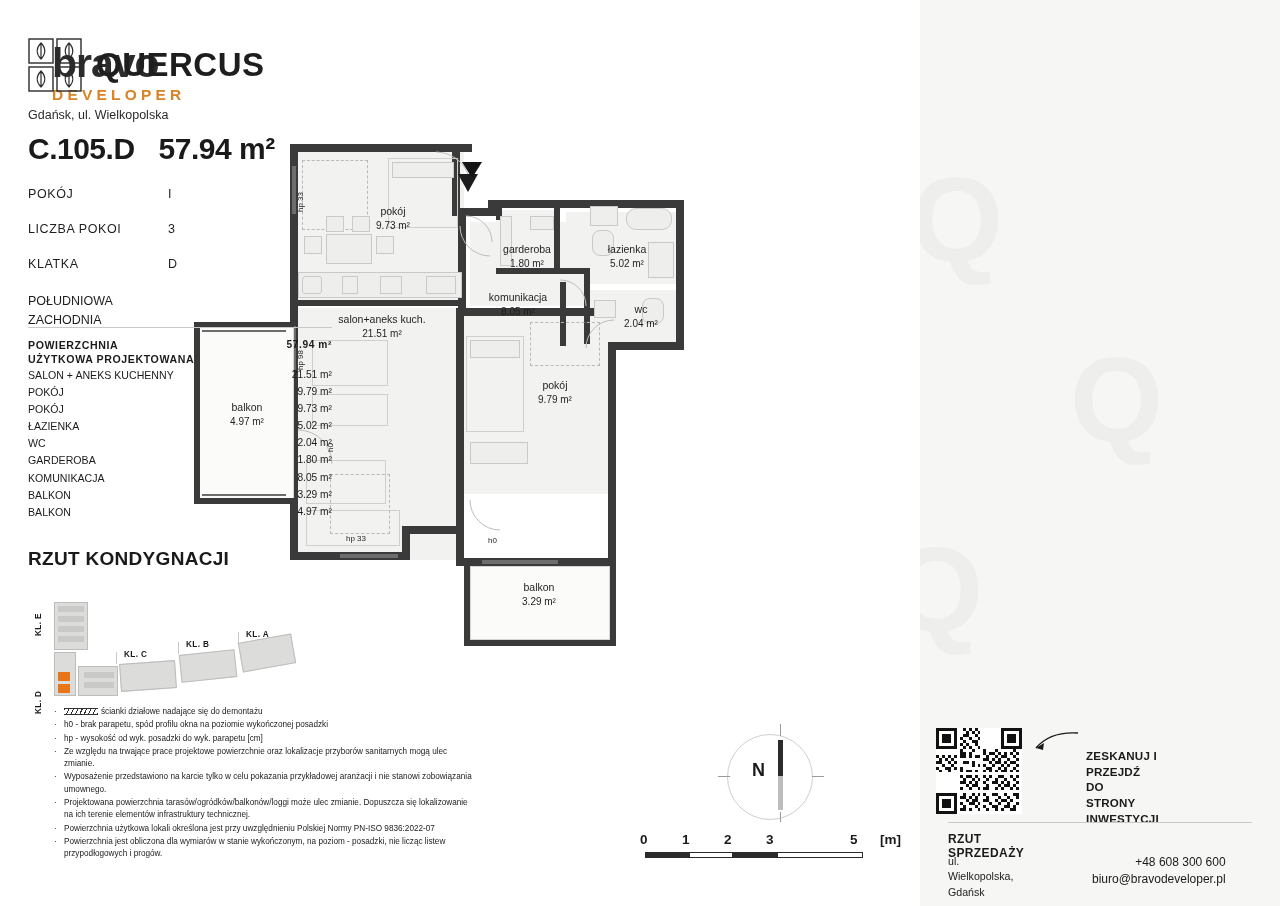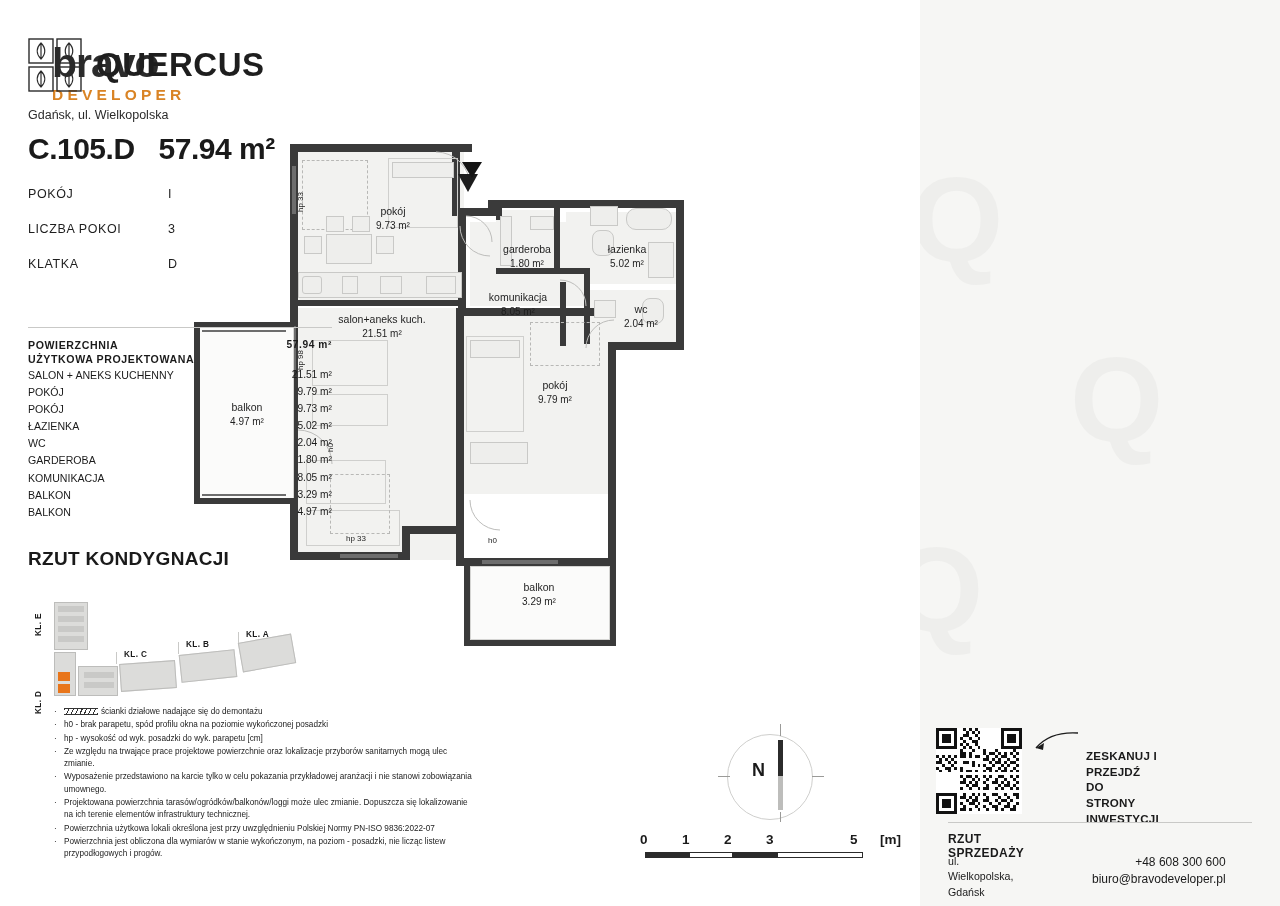--- a/index.html
+++ b/index.html
@@ -335,20 +335,24 @@
   </div>
   <div class="specrow" style="top:222px;">
     <div class="k">LICZBA POKOI</div>
     <div class="v">3</div>
   </div>
   <div class="specrow" style="top:257px;">
     <div class="k">KLATKA</div>
     <div class="v">D</div>
   </div>
   <div class="specrow" style="top:272px;">
+    <div class="v" style="padding-top:20px;line-height:1.5;">
+      <span>POŁUDNIOWA</span><br>
+      <span>ZACHODNIA</span>
+    </div>
   </div>
 
   <div id="hr1"></div>
 
   <div id="areas">
     <div class="head">
       <span class="num">57.94 m²</span>
       <div>POWIERZCHNIA</div>
       <div>UŻYTKOWA PROJEKTOWANA</div>
     </div>

